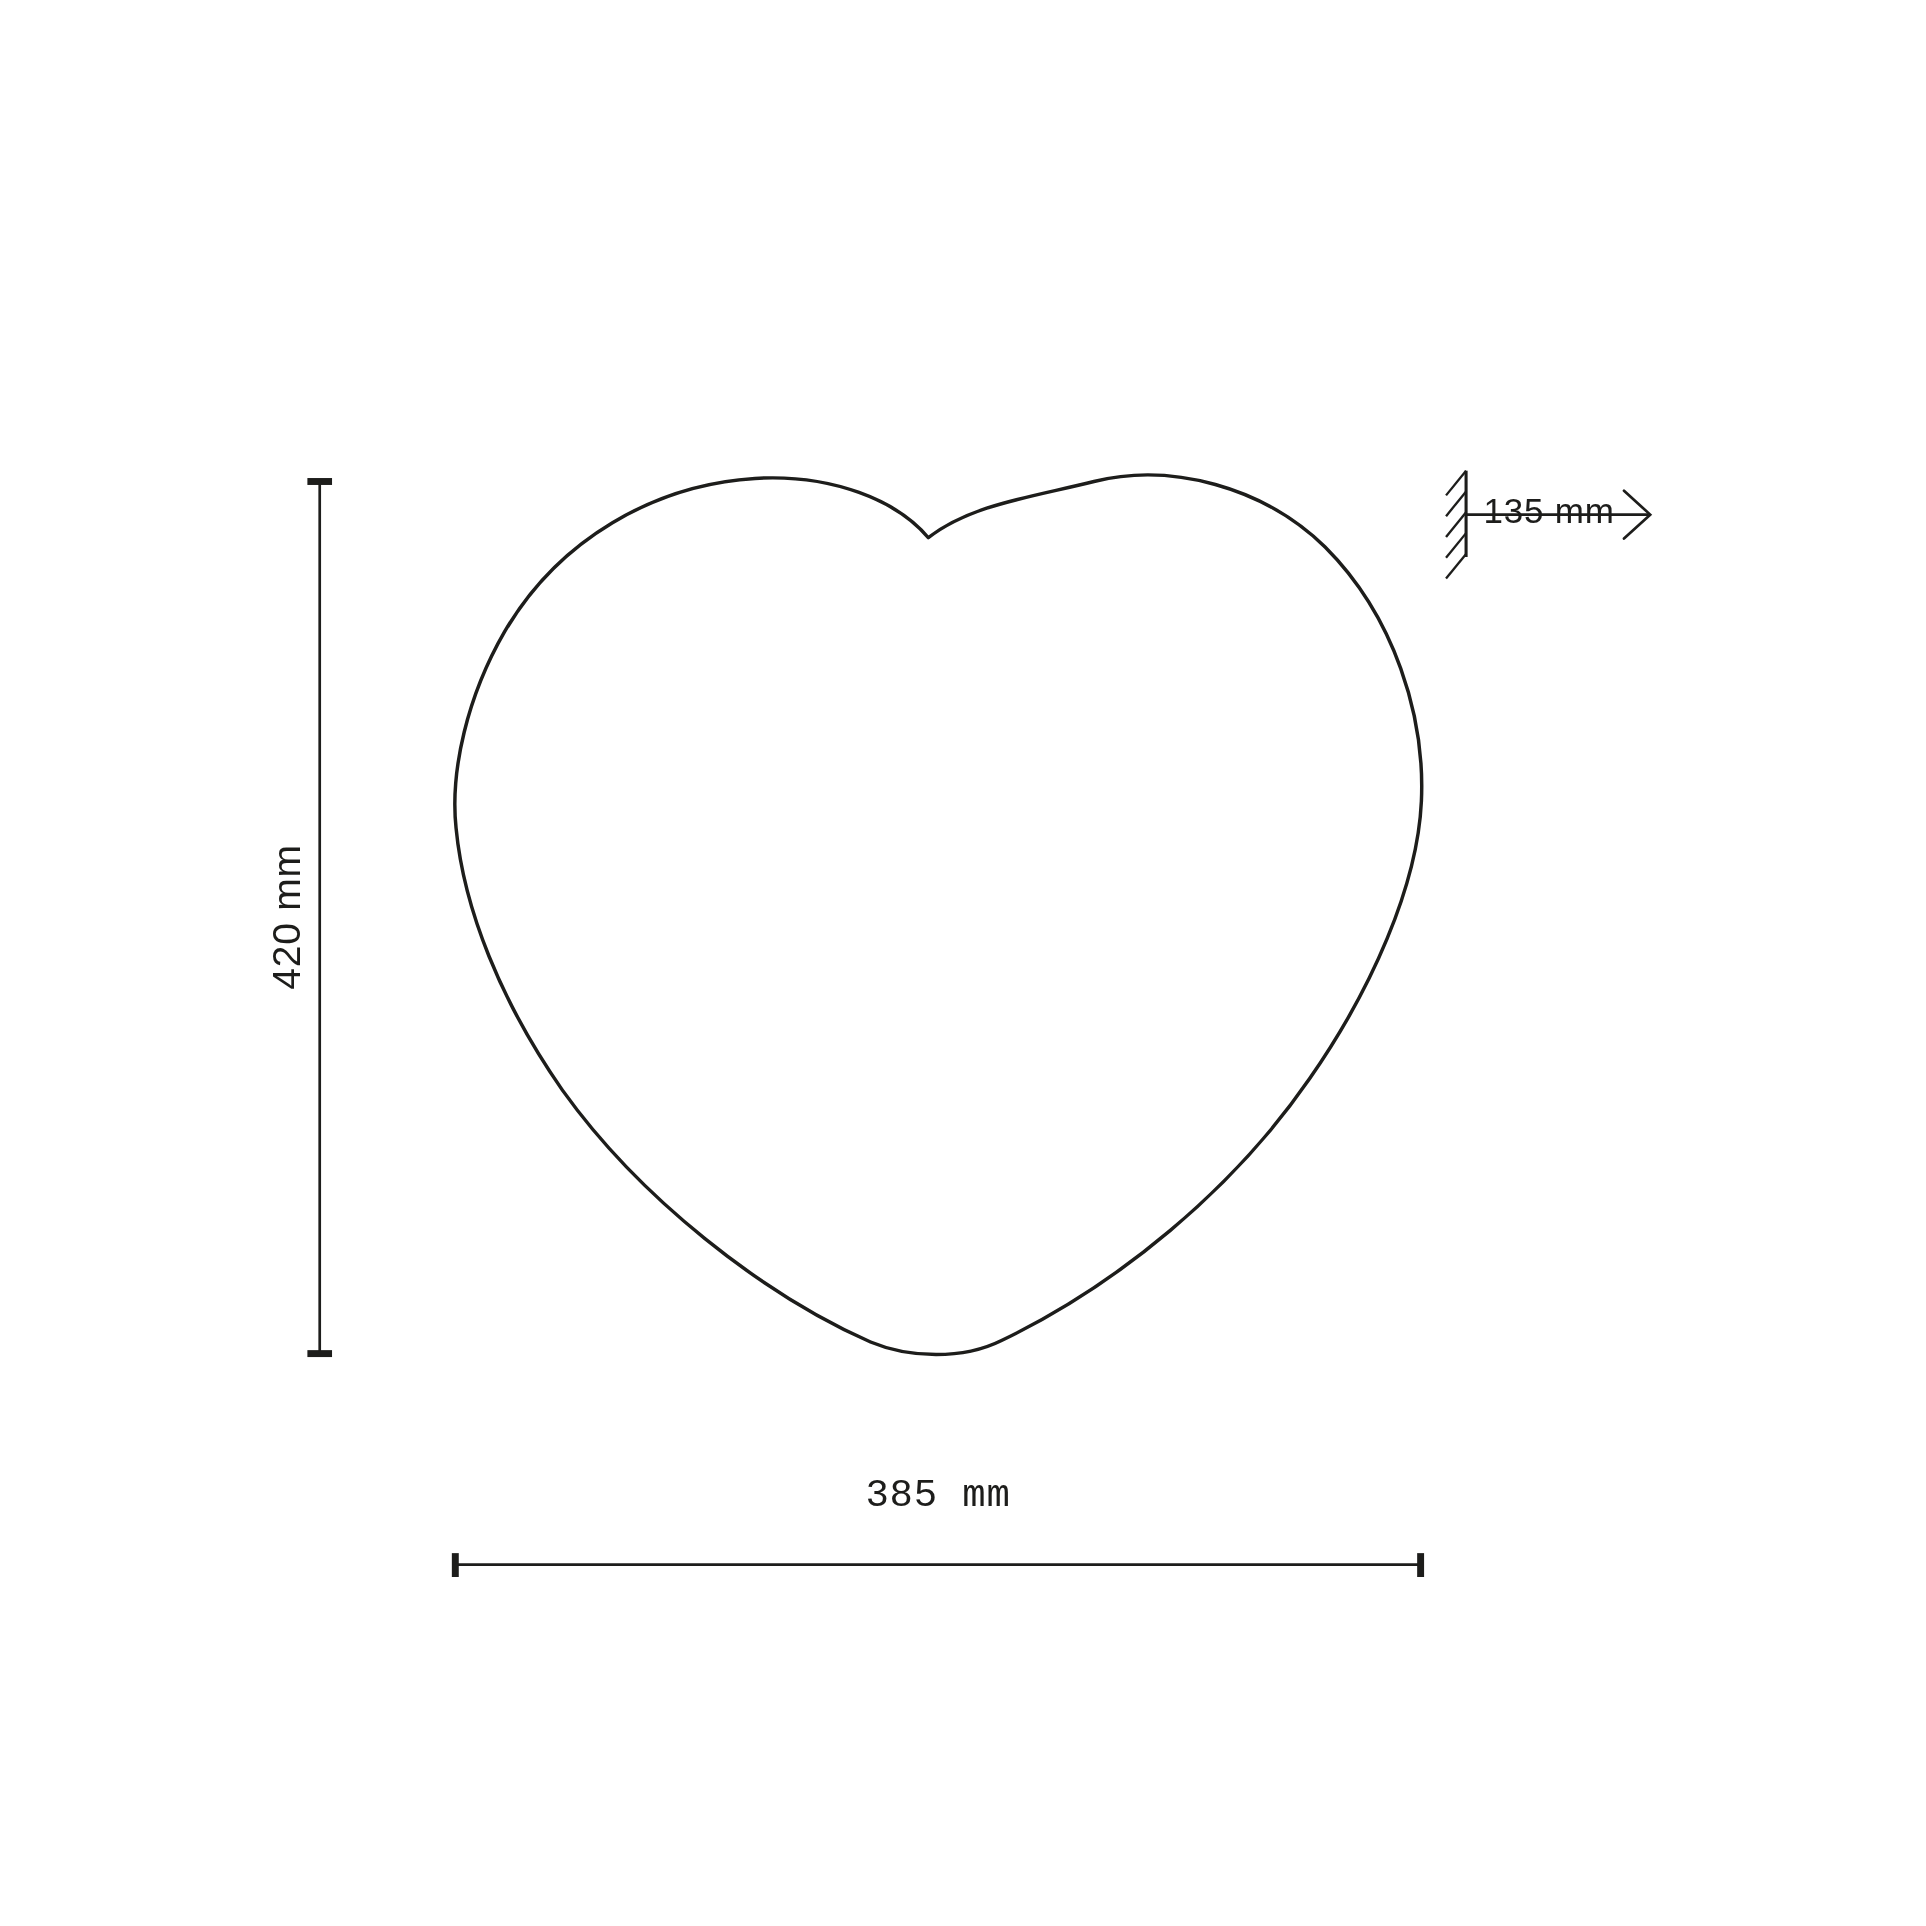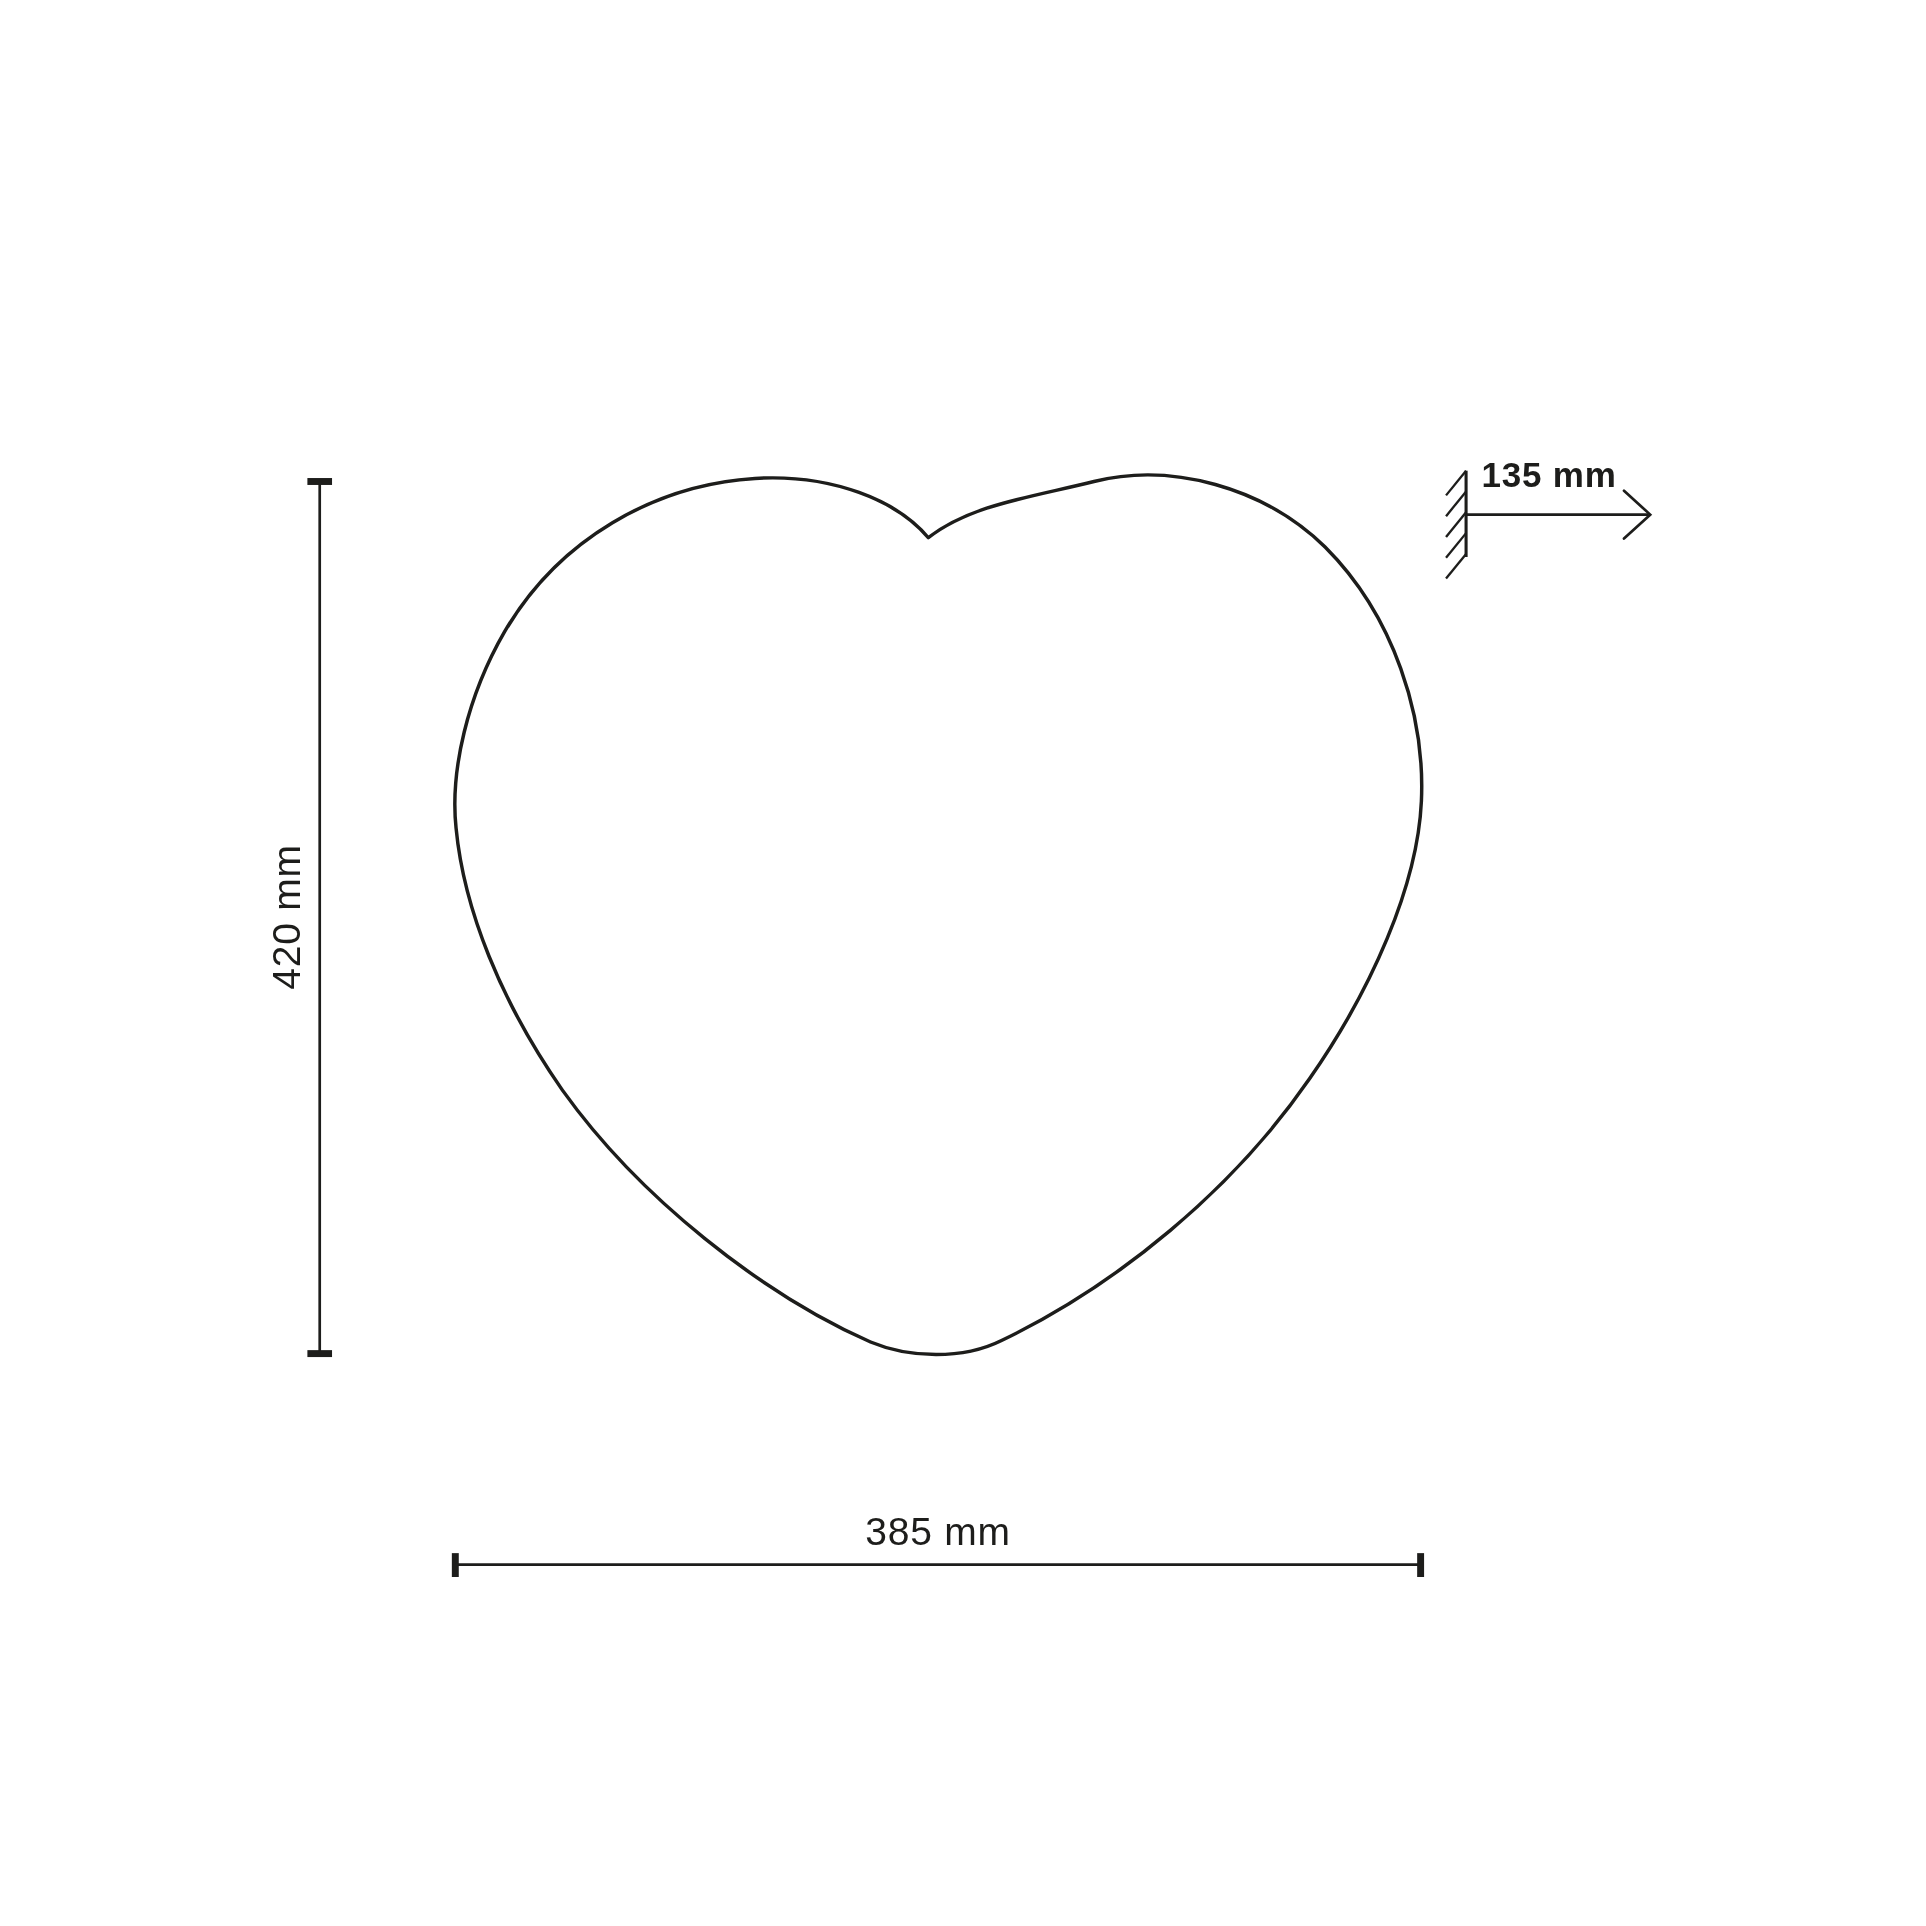--- a/index.html
+++ b/index.html
@@ -82,18 +82,18 @@
       <line x1="1877" y1="751" x2="1903" y2="719"></line>
     </g>
     <g>
       <line x1="1903" y1="668" x2="2140" y2="668" stroke-width="3.5"></line>
       <polyline points="2108,637 2142,668 2108,699" stroke-width="3.5" stroke-linecap="round" stroke-linejoin="miter"></polyline>
     </g>
   </svg>
 
   <div class="dim-label vertical" style="left:287px; top:917px;">420 mm</div>
 
-  <div class="dim-label" style="left:938px; top:1532px;">385 mm</div>
+  <div class="dim-label" style="left:938px; top:1496px;font-family:Liberation Mono, monospace;">385 mm</div>
 
-  <div class="dim-label depth" style="left:1549px; top:475px;font-weight:bold;">135 mm</div>
+  <div class="dim-label depth" style="left:1549px; top:511px;">135 mm</div>
 
 </div>
 
 
 </body></html>

